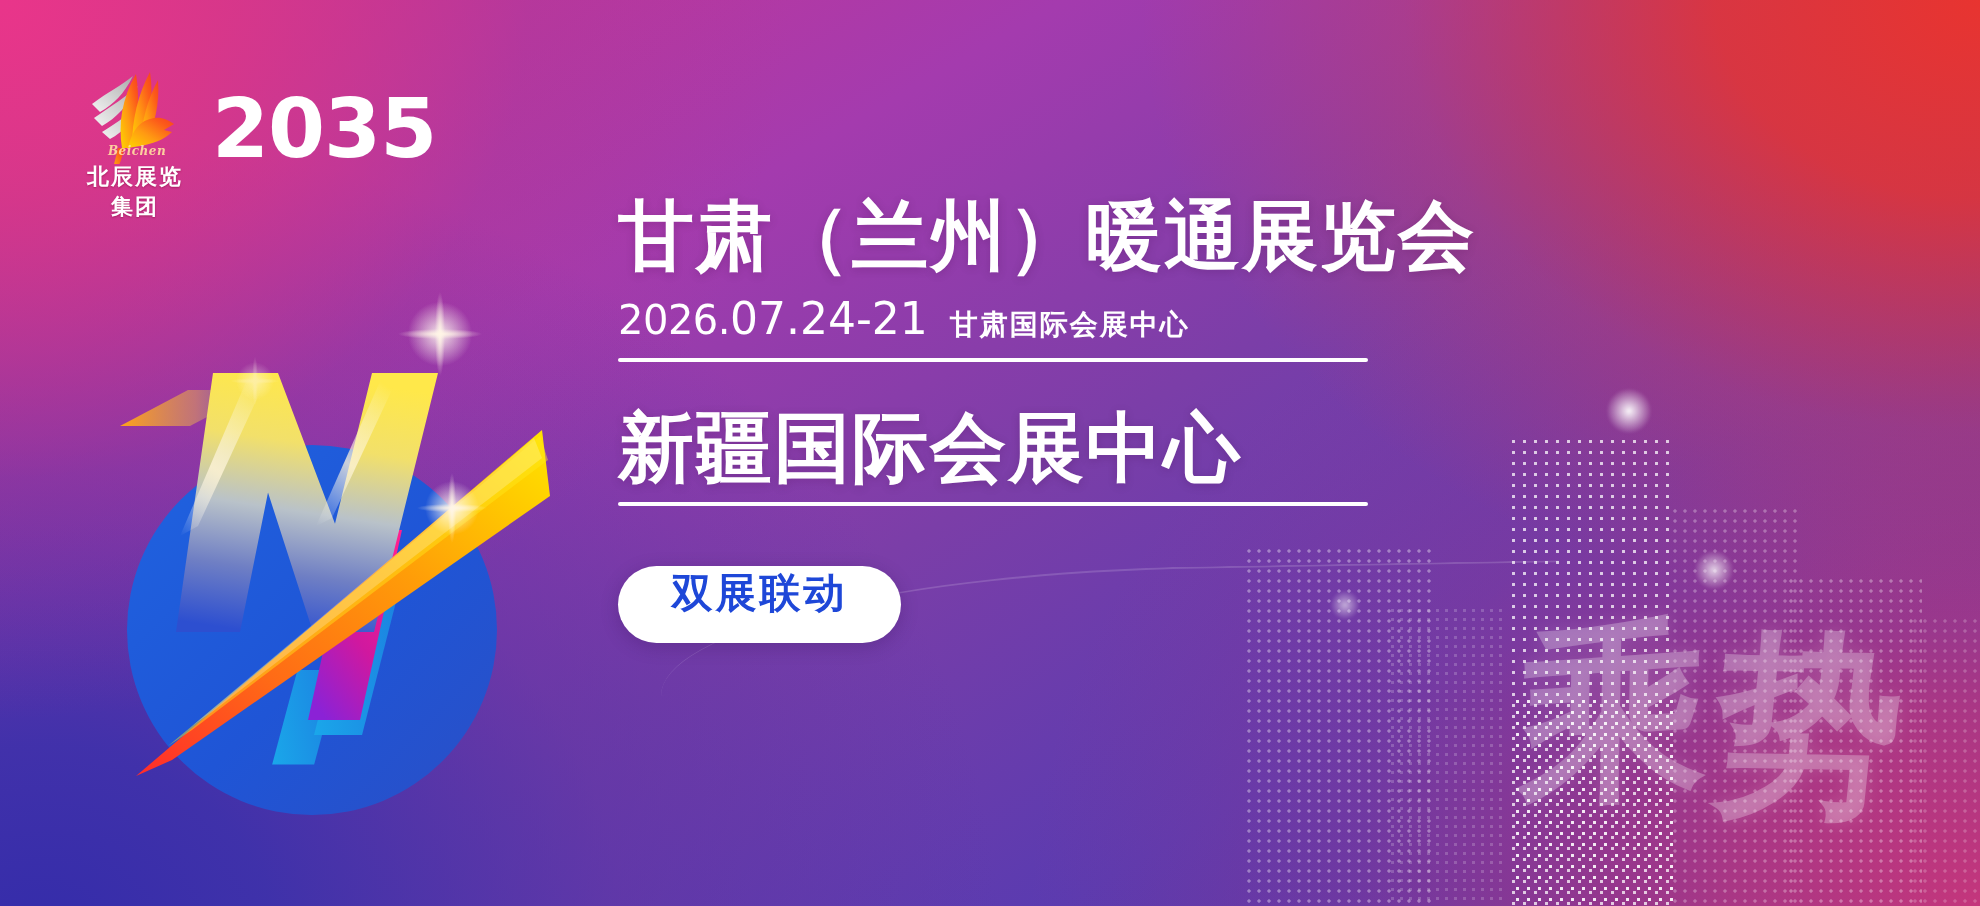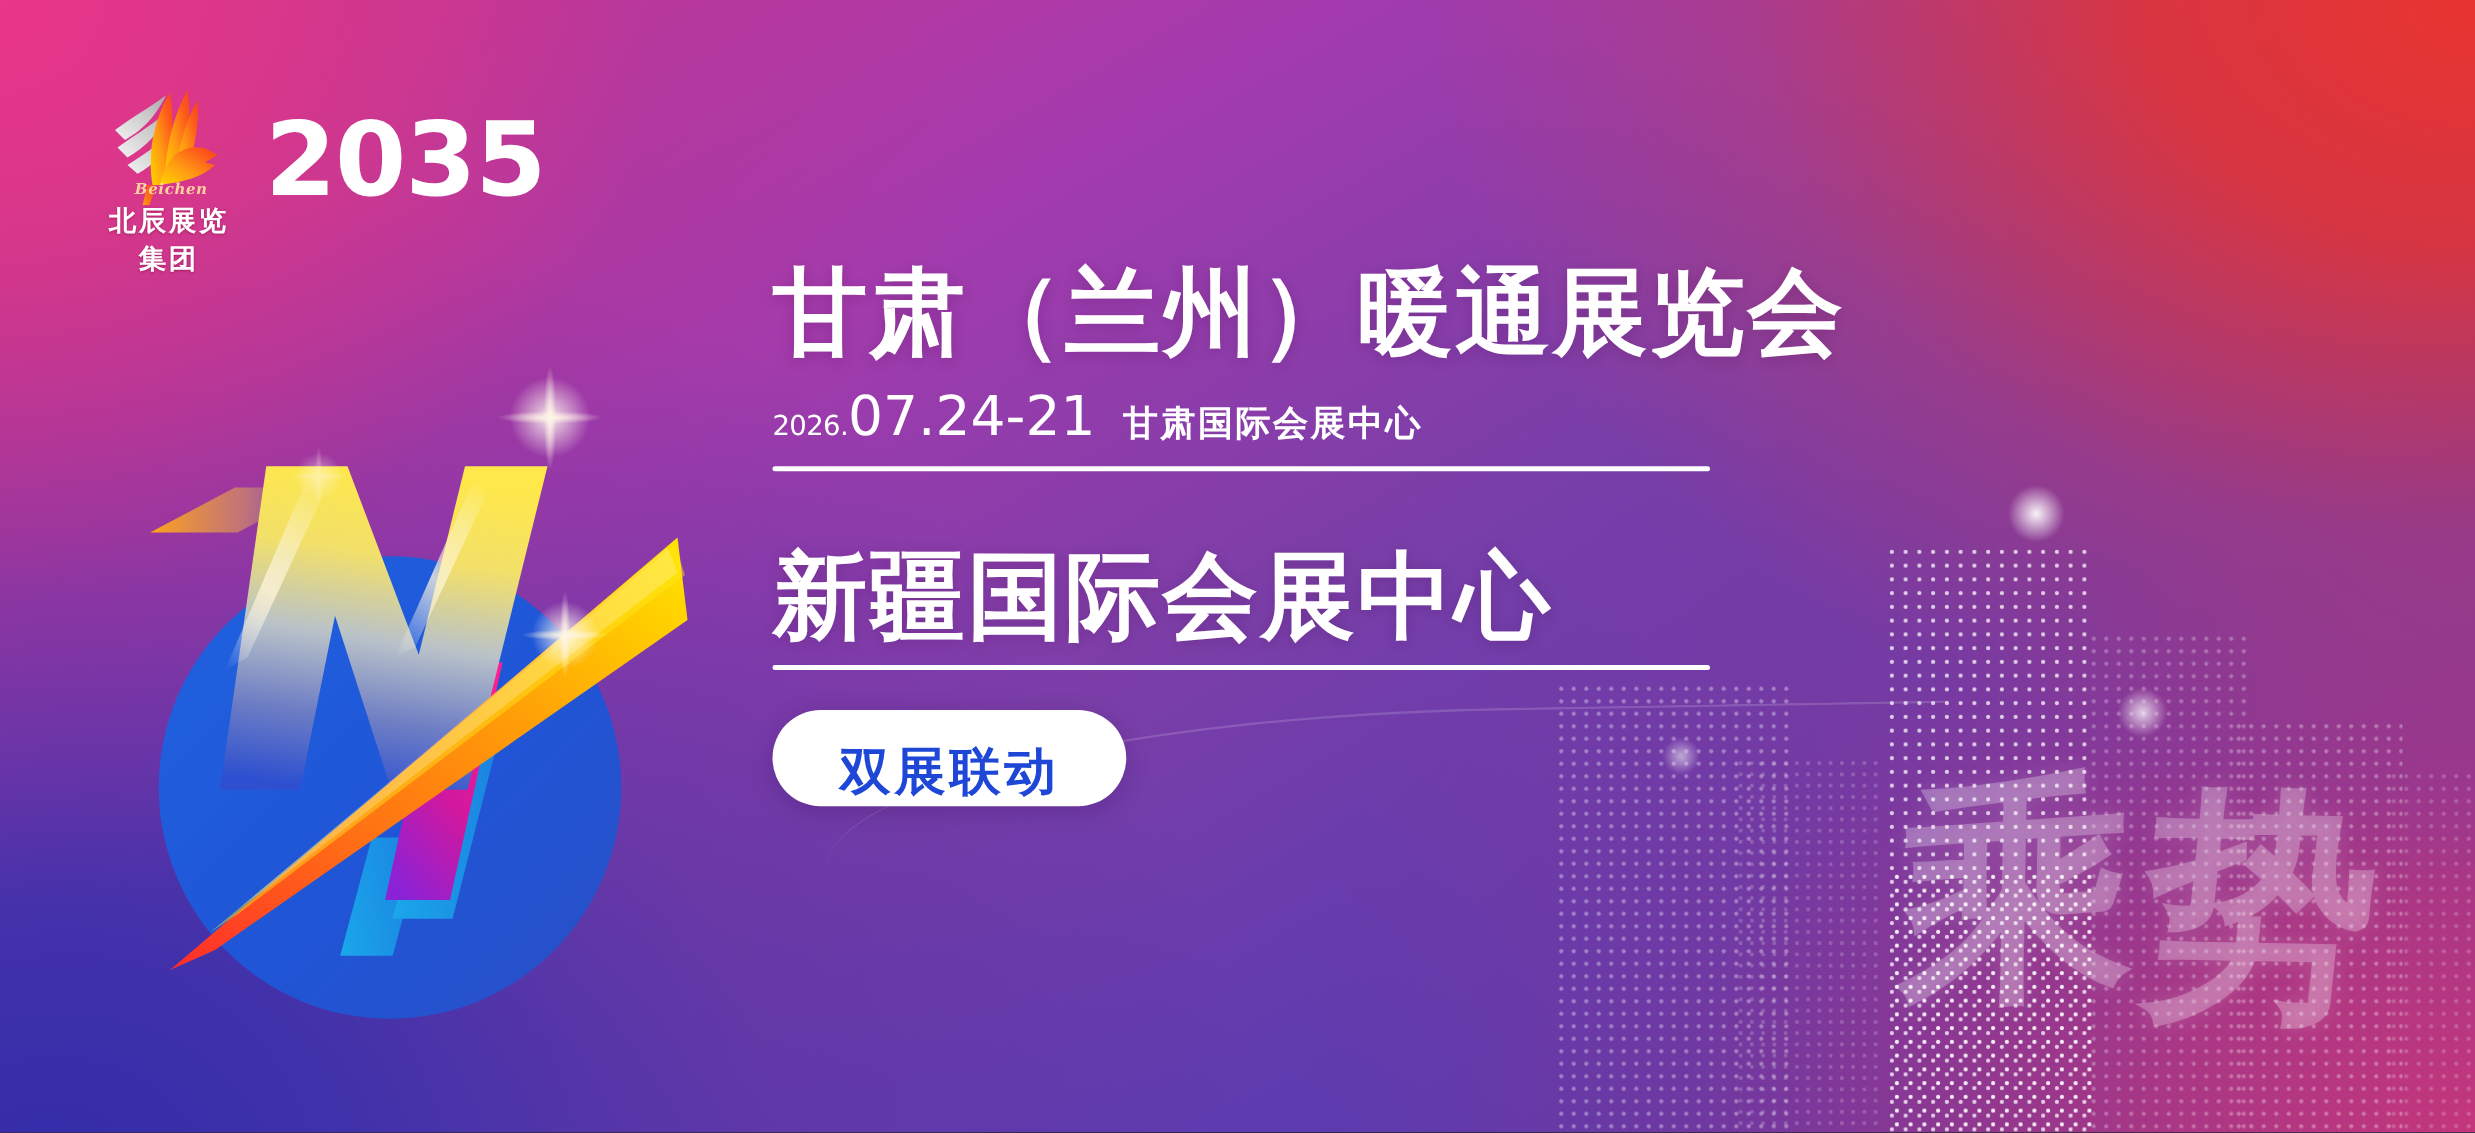--- a/index.html
+++ b/index.html
@@ -95,37 +95,36 @@
       radial-gradient(circle at 50% 50%, rgba(255,250,240,.9) 0%, rgba(255,220,180,0) 38%);
   }
 
   
   .content{ position:absolute; left:618px; top:196px; width:1000px; }
   .ev-title{
     font-family:Liberation Sans, sans-serif;
     font-size:76px; font-weight:900; color:#fff; line-height:1.06;
     letter-spacing:2px; white-space:nowrap;
     text-shadow:0 2px 10px rgba(60,10,60,.20);
-    margin-top:15px;
   }
   .ev-sub{
     margin-top:16px;
     display:flex; align-items:baseline; gap:22px;
     font-family:"DejaVu Sans","Liberation Sans",sans-serif;
     color:#fff; white-space:nowrap;
   }
   .ev-date{ font-size:44px; font-weight:400; letter-spacing:0px; }
-  .ev-date .yr{ font-size:22px; font-weight:400; letter-spacing:-.5px; }
+  .ev-date .yr{ font-size:40px; font-weight:400; letter-spacing:-.5px; }
   .ev-venue{ font-size:28px; font-weight:700; letter-spacing:2px; }
   .rule{ margin-top:14px; width:750px; height:4px; background:#fff; border-radius:2px; }
   .gap{ height:46px; }
 
   .pill{
-    margin-top:32px;
-    display:inline-flex; align-items:flex-end; justify-content:center;
+    margin-top:60px;
+    display:inline-flex; align-items:flex-start; justify-content:center;
     width:283px; height:77px;
     background:#ffffff; border-radius:40px;
     border:none; cursor:pointer;
     box-shadow:0 4px 18px rgba(40,10,70,.22);
   }
   .pill span{
     font-family:"DejaVu Sans","Liberation Sans",sans-serif;
     font-size:41px; font-weight:900; color:#1e47d8; letter-spacing:3px;
   }
 </style>

